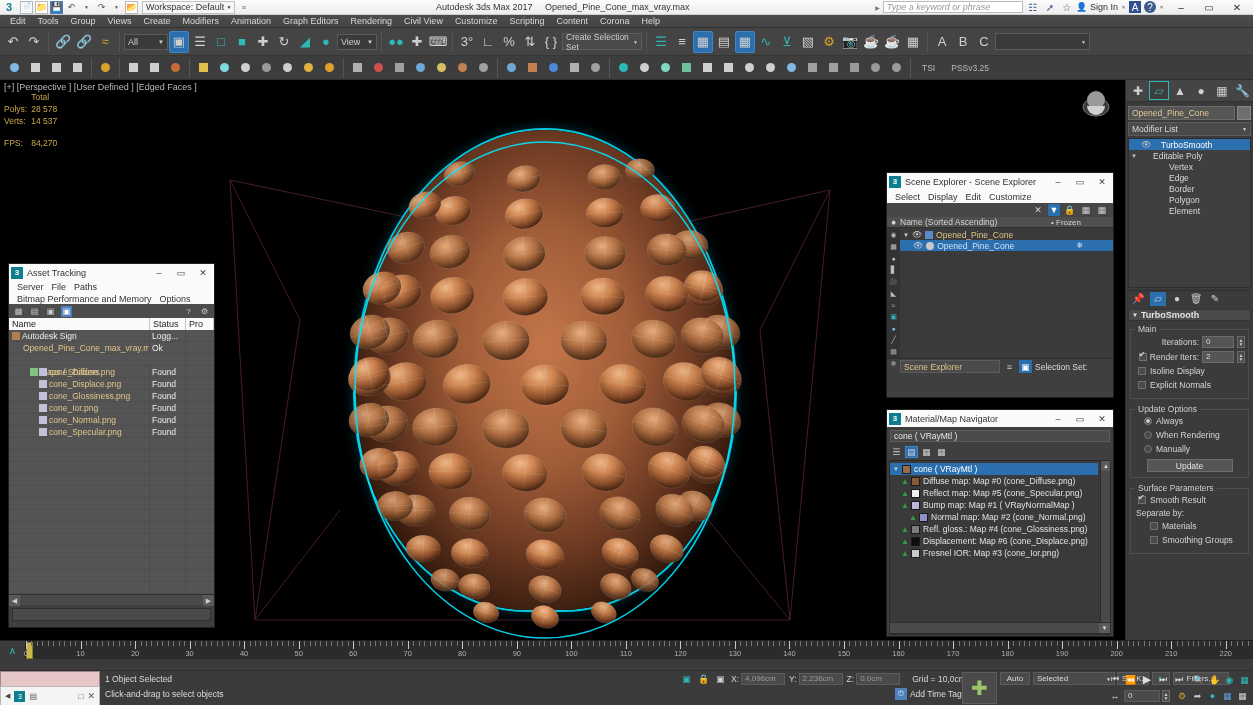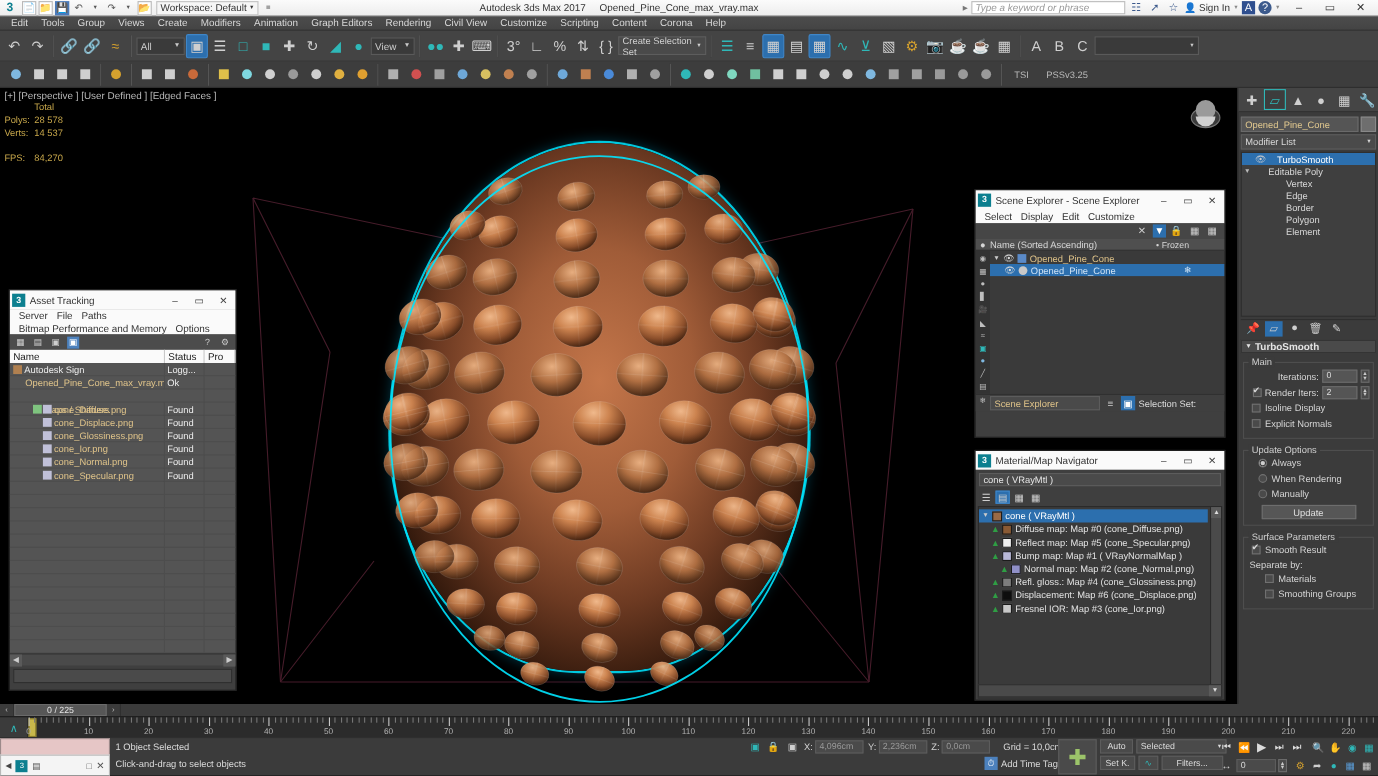--- a/index.html
+++ b/index.html
@@ -235,21 +235,21 @@
   .xicon{width:13px;height:13px;display:flex;align-items:center;justify-content:center;font-size:9px;color:#2fb8b8;}
   .xfield{display:flex;align-items:center;gap:2px;}
   .xfield .lab{font-size:8.5px;color:#d2d2d2;}
   .xfield .val{width:44px;height:12px;background:#4a4a4a;border:1px solid #5c5c5c;font-size:8px;
     color:#9a9a9a;display:flex;align-items:center;padding-left:3px;}
   .gridlbl{font-size:8.5px;color:#d8d8d8;margin-left:8px;}
   .addtag{display:flex;align-items:center;gap:3px;}
   .addtag .ic{width:12px;height:12px;background:#4c81bd;display:flex;align-items:center;justify-content:center;font-size:8px;color:#fff;}
   .keybox{position:absolute;left:962px;top:1px;width:35px;height:32px;background:#4a4a4a;border:1px solid #5c5c5c;
     display:flex;align-items:center;justify-content:center;font-size:20px;color:#9cc46a;}
-  .animcol{position:absolute;left:1000px;top:1px;display:flex;flex-direction:column;gap:2px;}
+  .animcol{position:absolute;left:1000px;top:1px;display:flex;flex-direction:row;gap:2px;}
   .abtn{height:13px;min-width:30px;background:#4a4a4a;border:1px solid #5c5c5c;display:flex;align-items:center;
     justify-content:center;font-size:8px;color:#dcdcdc;padding:0 4px;}
   .acombo{height:13px;width:82px;background:#4a4a4a;border:1px solid #5c5c5c;display:flex;align-items:center;
     justify-content:space-between;font-size:8px;color:#dcdcdc;padding:0 3px;}
   .playrow{position:absolute;left:1108px;top:2px;display:flex;align-items:center;gap:2px;}
   .playbtn{width:14px;height:13px;display:flex;align-items:center;justify-content:center;font-size:9px;color:#dcdcdc;}
   .playrow2{position:absolute;left:1108px;top:18px;display:flex;align-items:center;gap:2px;}
   .framefld{width:36px;height:12px;background:#4a4a4a;border:1px solid #5c5c5c;font-size:8px;color:#ddd;
     display:flex;align-items:center;padding-left:3px;}
   .nic{width:13px;height:13px;display:flex;align-items:center;justify-content:center;font-size:9px;color:#cfcfcf;}
@@ -1186,25 +1186,20 @@
         <span>Materials</span>
       </div>
       <div class="chkrow" style="margin-left:16px;">
         <span class="chk"></span>
         <span>Smoothing Groups</span>
       </div>
     </div>
   </div>
 
   <div class="timeline">
-    <div class="tl-nav">
-      <div class="tl-arr">‹</div>
-      <div class="tl-cur">0 / 225</div>
-      <div class="tl-arr">›</div>
-    </div>
     <div class="tl-track">
       <div class="tl-key">∧</div>
       <div class="tl-slider"></div>
       <div class="tl-ticks" id="tl-ticks">
           <div class="tl-tick" style="left: 0px; height: 8px; background: rgb(200, 200, 200);"></div>
           <div class="tl-tick" style="left: 5.45333px; height: 5px; background: rgb(118, 118, 118);"></div>
           <div class="tl-tick" style="left: 10.9067px; height: 5px; background: rgb(118, 118, 118);"></div>
           <div class="tl-tick" style="left: 16.36px; height: 5px; background: rgb(118, 118, 118);"></div>
           <div class="tl-tick" style="left: 21.8133px; height: 5px; background: rgb(118, 118, 118);"></div>
           <div class="tl-tick" style="left: 27.2667px; height: 5px; background: rgb(118, 118, 118);"></div>

